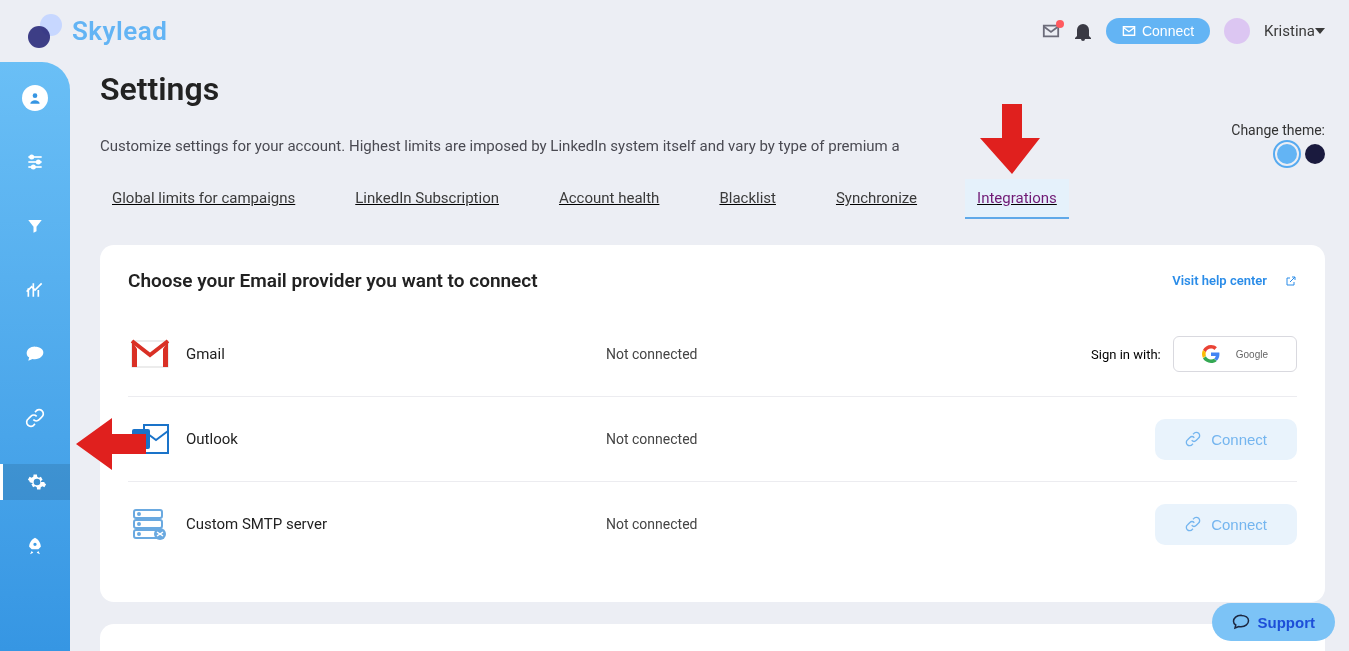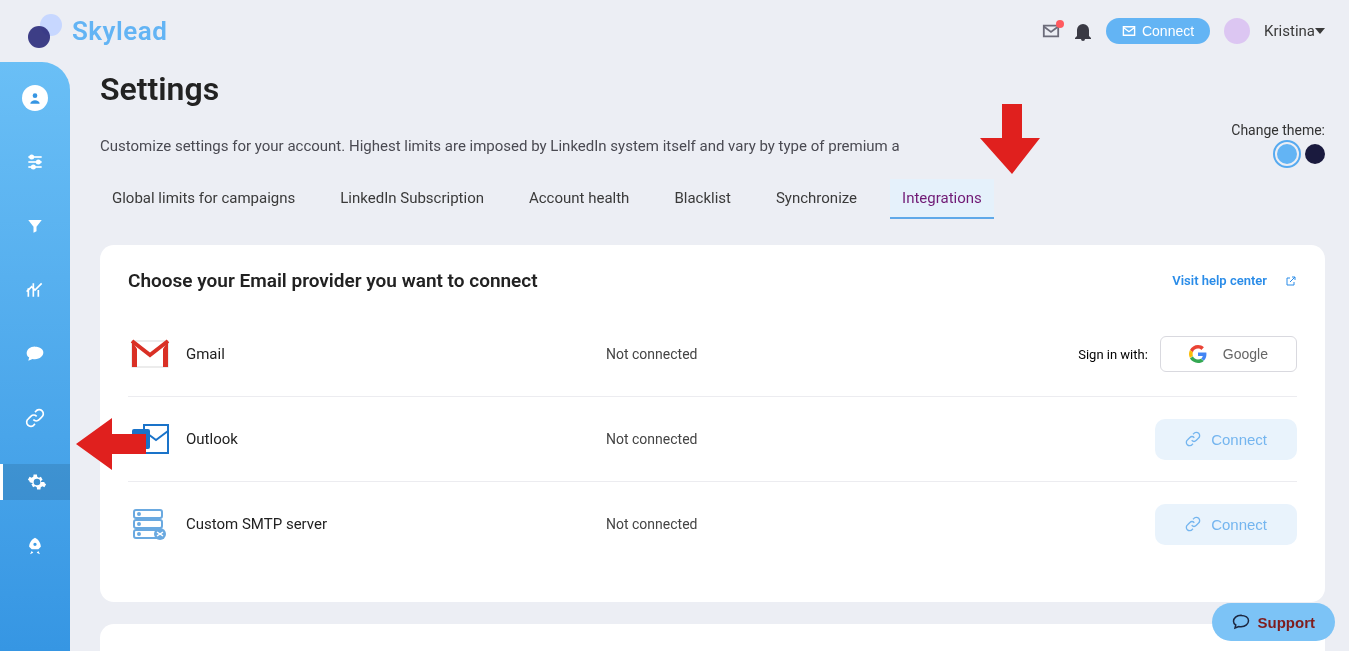--- a/index.html
+++ b/index.html
@@ -54,45 +54,45 @@
   .page-title { font-size:32px; font-weight:600; color:#222; margin-bottom:29px;}
   .page-desc { color:#4a4a52; font-size:15px; margin-bottom:24px; max-width:880px;}
   .theme-box { position:absolute; right:0; top:52px; text-align:right; }
   .theme-label { font-size:14px; color:#333; margin-bottom:6px;}
   .theme-swatches { display:flex; gap:8px; justify-content:flex-end;}
   .swatch { width:20px; height:20px; border-radius:50%; cursor:pointer; }
   .swatch.selected { outline:2px solid #56aaf0; outline-offset:2px;}
   .swatch.light { background:#63b4f4; }
   .swatch.dark { background:#1a1a3e; }
   
-  .tabs { display:flex; gap:21px; margin-top:10px; }
+  .tabs { display:flex; gap:36px; margin-top:10px;text-decoration:underline; }
   .tab { color:#3a3a3a; font-size:15px; padding:10px 12px; cursor:pointer; border-bottom:2px solid transparent;}
   .tab.active { color:#701a75; background:#e5f1fb; border-bottom:2px solid #5fa9e9;}
   
   .card { background:#fff; border-radius:14px; margin-top:26px; padding:24px 28px 36px 28px;}
   .card-header { display:flex; justify-content:space-between; align-items:center; margin-bottom:20px;}
   .card-title { font-size:19px; font-weight:600; color:#222;}
   .help-link { color:#2a8ce8; font-size:13px; font-weight:600; display:flex; align-items:center; gap:18px; cursor:pointer;}
   .row { display:flex; align-items:center; padding:20px 0; border-bottom:1px solid #ececf0;}
   .row:last-child { border-bottom:none; }
   .prov-icon { width:44px; height:44px; display:flex; align-items:center; justify-content:center; margin-right:14px;}
   .prov-name { font-size:15px; color:#222; flex: 0 0 420px;}
   .status { color:#444; font-size:14px; flex:1;}
   .row-actions { display:flex; align-items:center; gap:12px;}
   .signin-label { color:#000000; font-size:13px; }
-  .google-btn { background:#fff; border:1px solid #d9d9df; border-radius:6px; padding:8px 28px; display:flex; align-items:center; gap:16px; color:#666; font-size:14px; cursor:pointer;}
+  .google-btn { background:#fff; border:1px solid #d9d9df; border-radius:6px; padding:8px 28px; display:flex; align-items:center; gap:16px; color:#666; font-size:10px; cursor:pointer;}
   .connect-pill { background:#e9f3fc; color:#74b5ef; border:none; border-radius:10px; padding:12px 30px; font-size:15px; display:flex; align-items:center; gap:10px; cursor:pointer;}
   .card2 { background:#fff; border-radius:14px; margin-top:22px; height:40px;}
   
   .arrow { position:absolute; }
   .arrow svg { display:block; }
   
   .support-btn {
     position:absolute; right:14px; bottom:10px;
-    background:#7cc3f6; color:#7f1d1d; border:none; border-radius:22px;
+    background:#7cc3f6; color:#1d4ed8; border:none; border-radius:22px;
     padding:10px 20px; font-size:15px; font-weight:600; display:flex; align-items:center; gap:8px; cursor:pointer;
   }
 </style>
 </head>
 <body>
 
 <div class="header">
   <div class="header-left">
     <div class="logo-shape">
       <div class="c1"></div>

